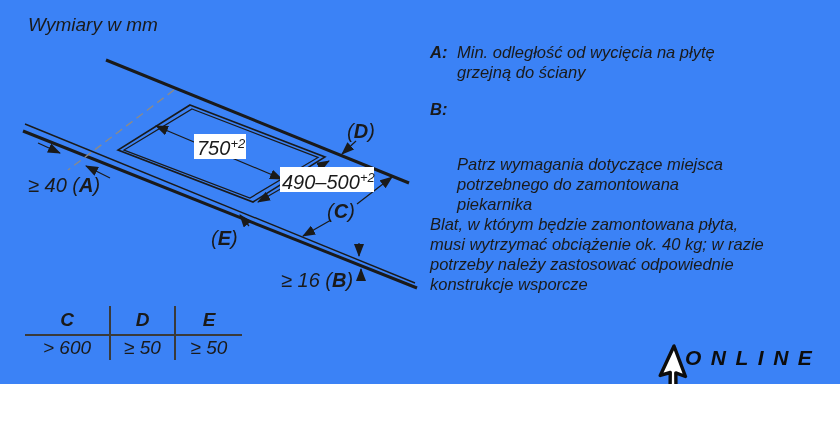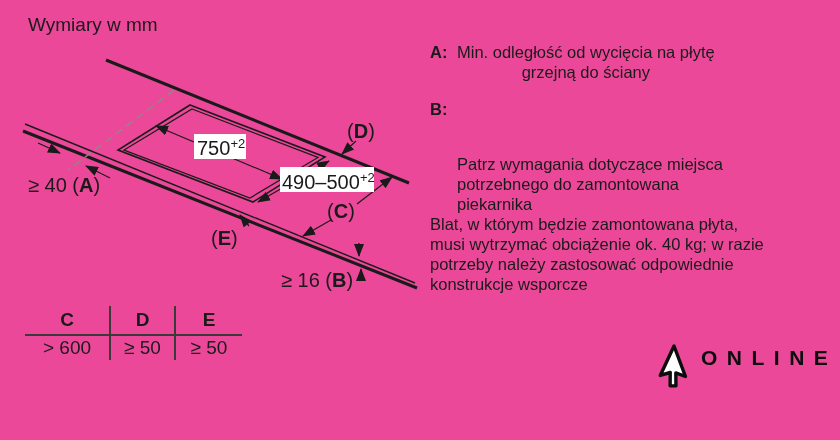--- a/index.html
+++ b/index.html
@@ -1,22 +1,23 @@
 <!DOCTYPE html>
 <html><head>
 <meta charset="utf-8">
 <style>
   html, body { margin: 0; padding: 0; background: #fff; }
   .page {
     position: relative;
-    width: 840px; height: 440px;
-    background: #ec4899;
+    width: 840px; height: 384px;
+    background: #3b82f6;
     overflow: hidden;
     font-family: "Liberation Sans", "DejaVu Sans", sans-serif;
     color: #1a1a1a;
+    font-style: italic;
   }
   .title {
     position: absolute; left: 28px; top: 14px;
     font-size: 19px; color: #1a1a1a;
   }
   .diagram-svg { position: absolute; left: 0; top: 0; pointer-events: none; }
   .diagram-svg text { font-family: "Liberation Sans", "DejaVu Sans", sans-serif; fill: #1a1a1a; }
 
   
   table.dims {
@@ -34,28 +35,28 @@
   table.dims col.colE { width: 67px; }
 
   
   .notes {
     position: absolute; left: 430px; top: 42px; width: 400px;
     font-size: 16.5px; line-height: 20px; color: #1a1a1a;
   }
   .note-row { display: flex; }
   .note-row.b-row { margin-top: 17px; }
   .note-label { flex: none; width: 27px; font-weight: bold; }
-  .note-text { white-space: pre-line; text-align: center; }
+  .note-text { white-space: pre-line; }
   .para1 { margin: 35px 0 0 27px; white-space: pre-line; }
   .para2 { margin: 0; white-space: pre-line; }
 
   
   .logo { position: absolute; left: 655px; top: 340px; width: 185px; height: 95px; }
   .cursor-svg { position: absolute; left: 0; top: 2px; }
-  .logo-text { position: absolute; left: 46px; top: 7px; color: #0d0d0d; }
+  .logo-text { position: absolute; left: 30px; top: 7px; color: #0d0d0d; }
   .logo-line1 {
     font-size: 21px; font-weight: bold; letter-spacing: 9.5px;
     line-height: 22px; white-space: nowrap;
   }
   .logo-line2 {
     font-size: 34px; font-weight: bold; letter-spacing: -1px;
     line-height: 32px; margin-top: -1px; white-space: nowrap;
   }
 </style>
 </head>

